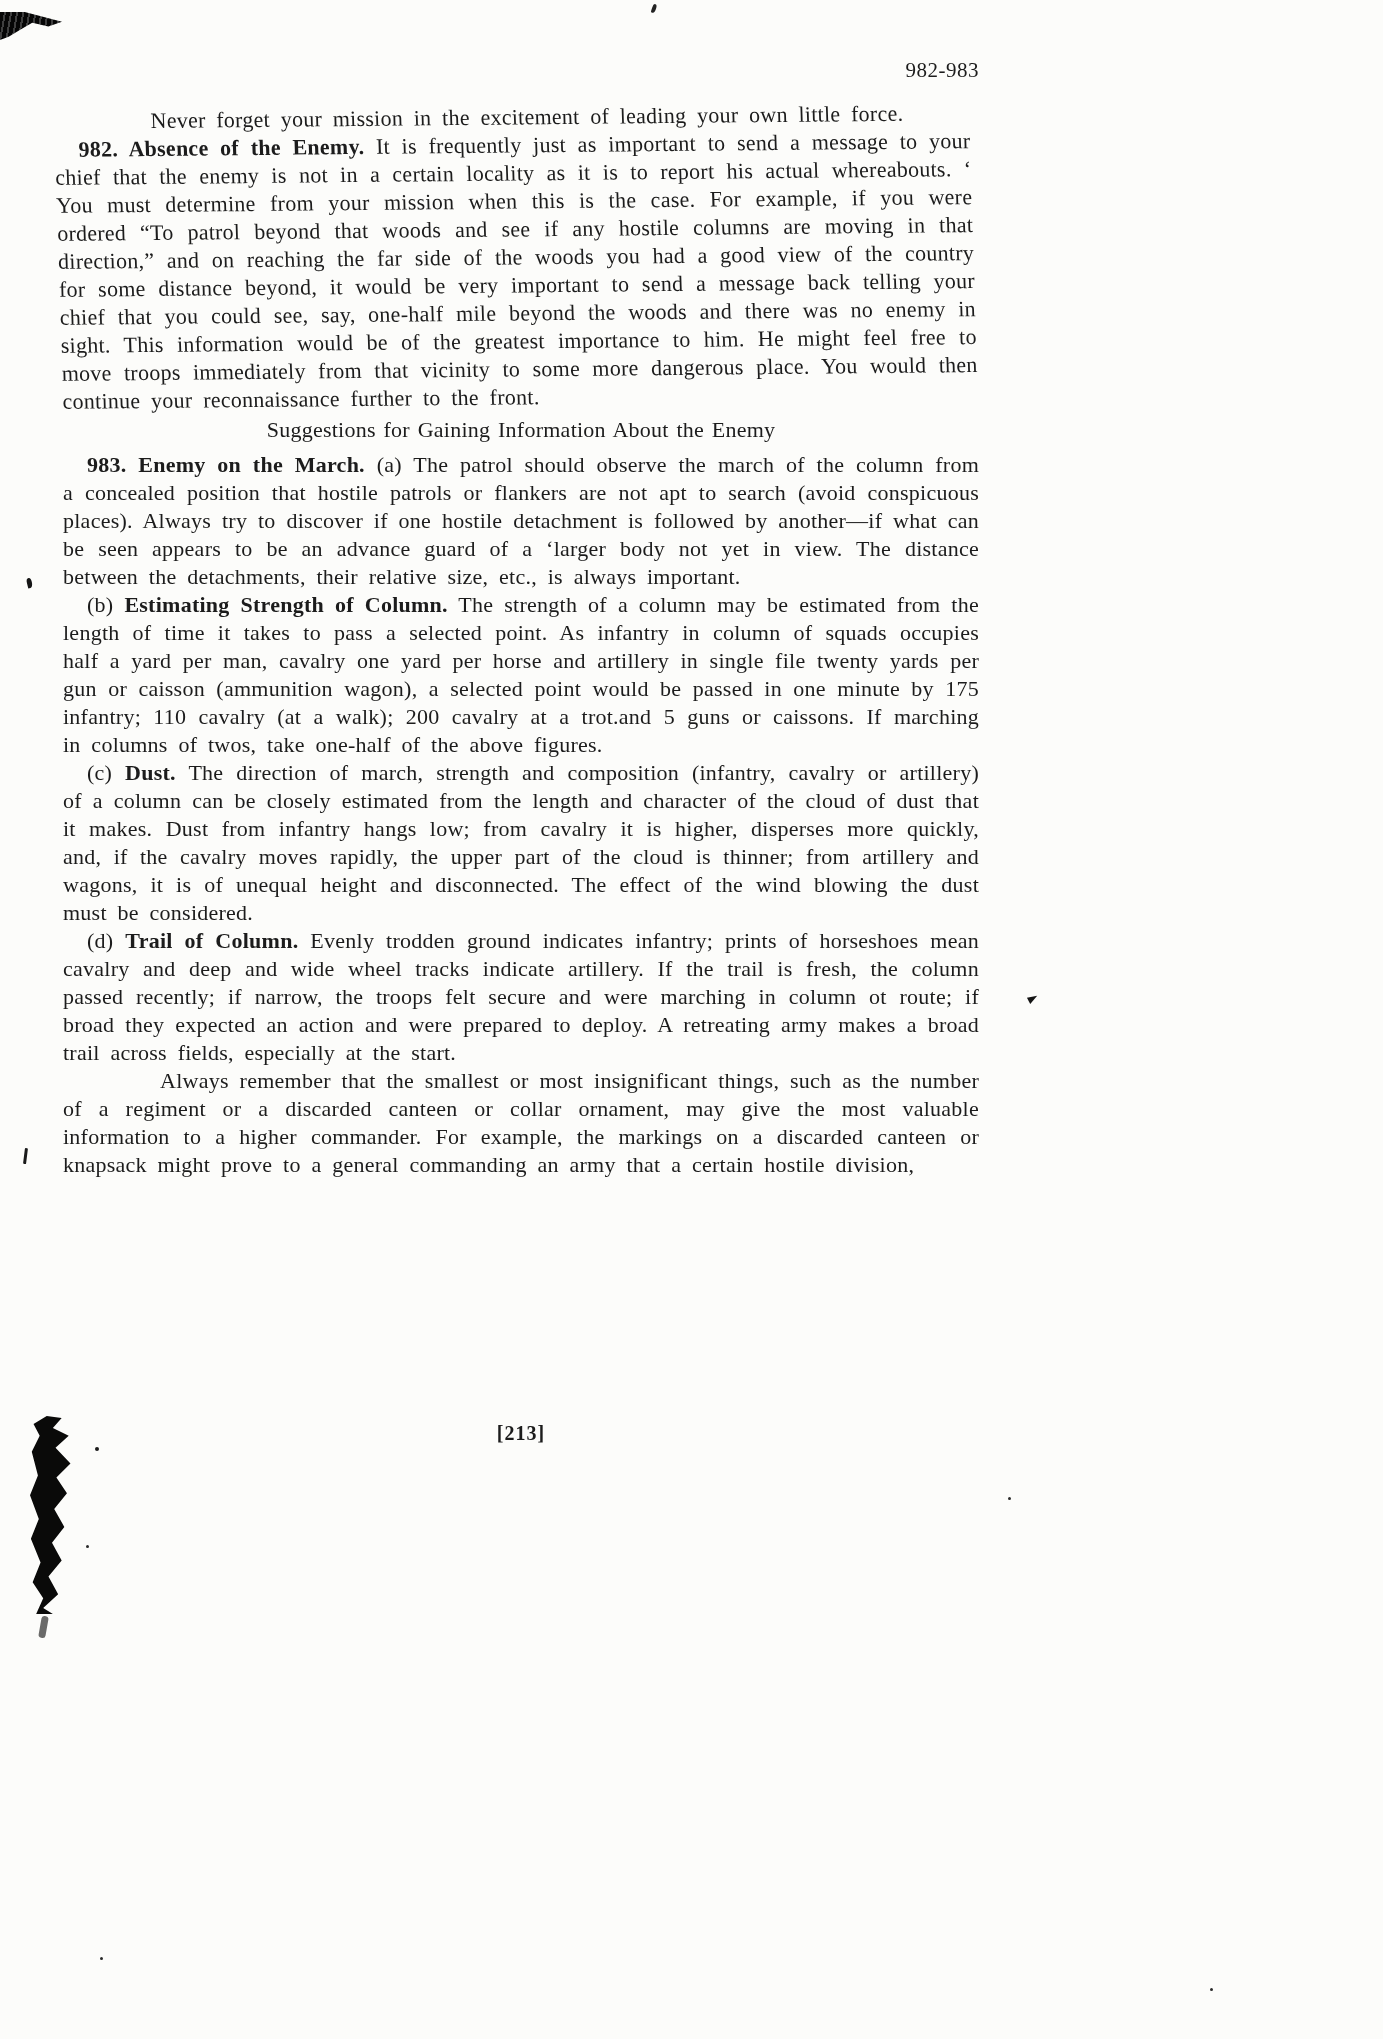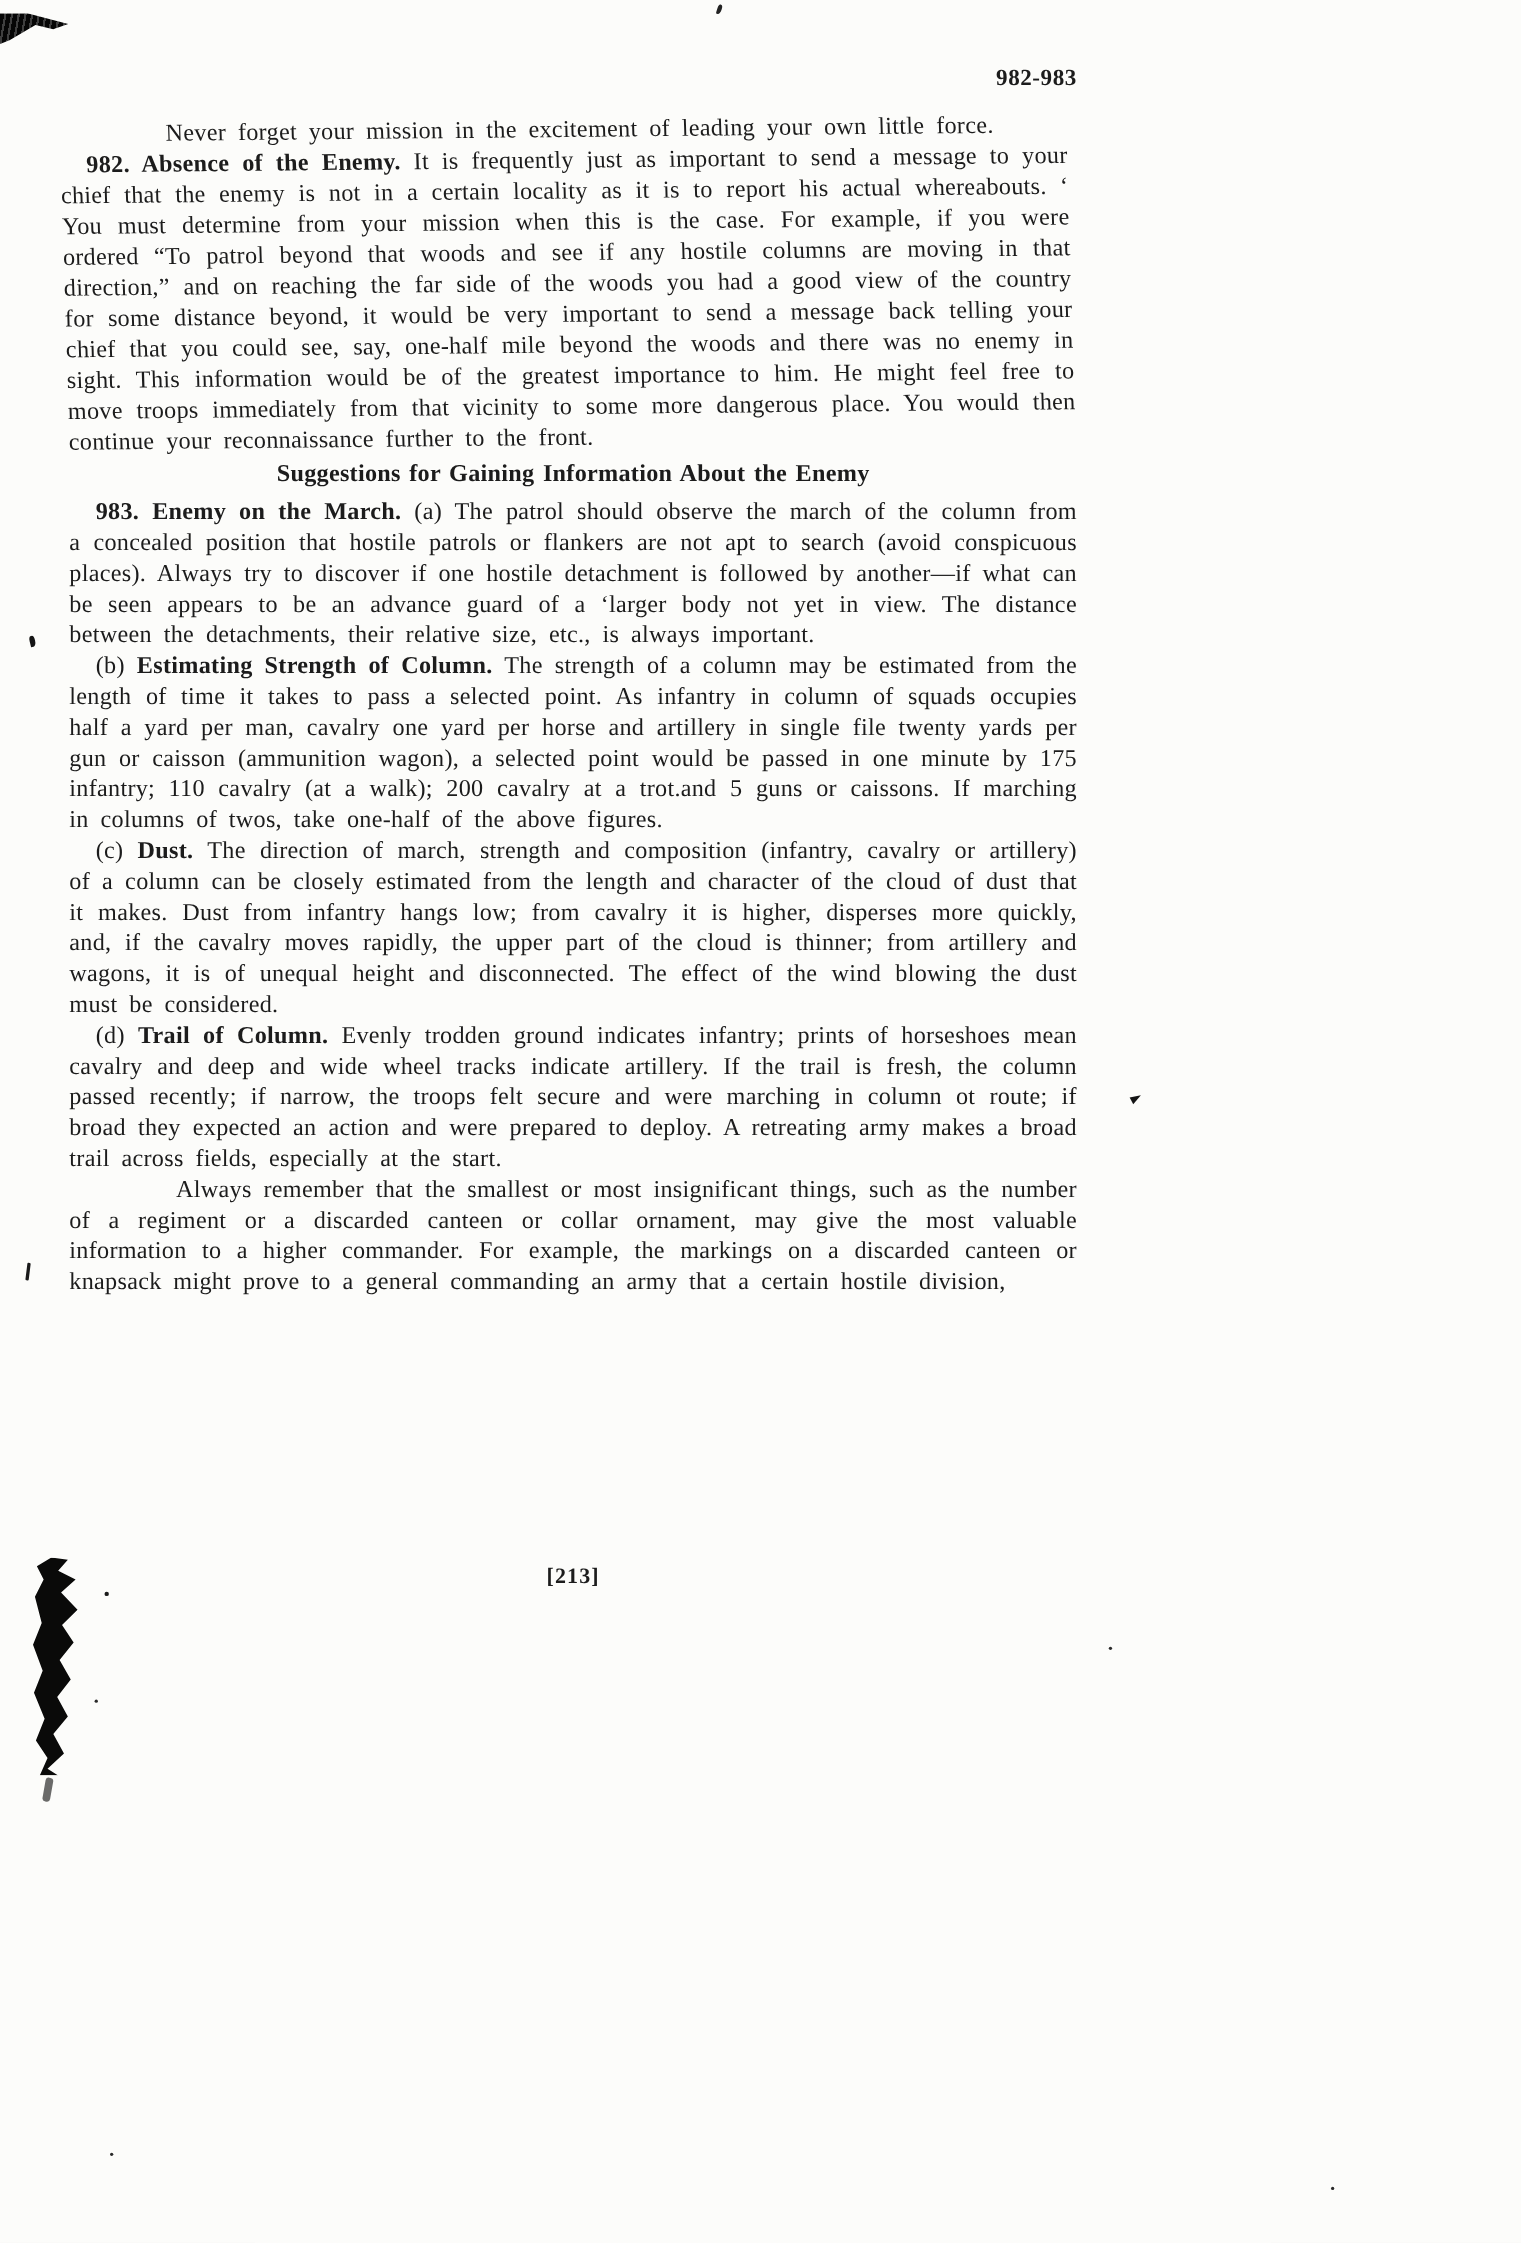--- a/index.html
+++ b/index.html
@@ -6,33 +6,33 @@
   .page{
     position:relative;
     width:1383px;height:2039px;
     background:#fcfcfa;
     font-family:"Liberation Serif","DejaVu Serif",serif;
     color:#1c1c1c;
     overflow:hidden;
   }
   .column{position:absolute;left:63px;top:58px;width:916px;}
   .pageref{
-    text-align:right;font-weight:bold;font-size:21px;
+    text-align:right;font-weight:normal;font-size:21px;
     letter-spacing:.5px;margin:0 0 16px 0;
   }
   .body-text{
     font-size:22px;line-height:28px;
     text-align:justify;word-spacing:5px;letter-spacing:.25px;
   }
   .body-text p{margin:0;}
   .indent-deep{text-indent:97px;}
   .indent-std{text-indent:24px;}
   .warped{transform:rotate(-0.55deg) skewX(1.3deg);transform-origin:100% 100%;}
   .heading{
-    text-align:center;font-weight:bold;font-size:22px;
+    text-align:center;font-weight:normal;font-size:22px;
     margin:9px 0 7px 0 !important;text-indent:0;word-spacing:2px;
   }
   .footer{
     position:absolute;left:63px;top:1422px;width:916px;
     text-align:center;font-weight:bold;font-size:20px;letter-spacing:1px;
   }
   
   .artifact{position:absolute;}
   .corner-tear{
     left:0;top:12px;width:62px;height:28px;

